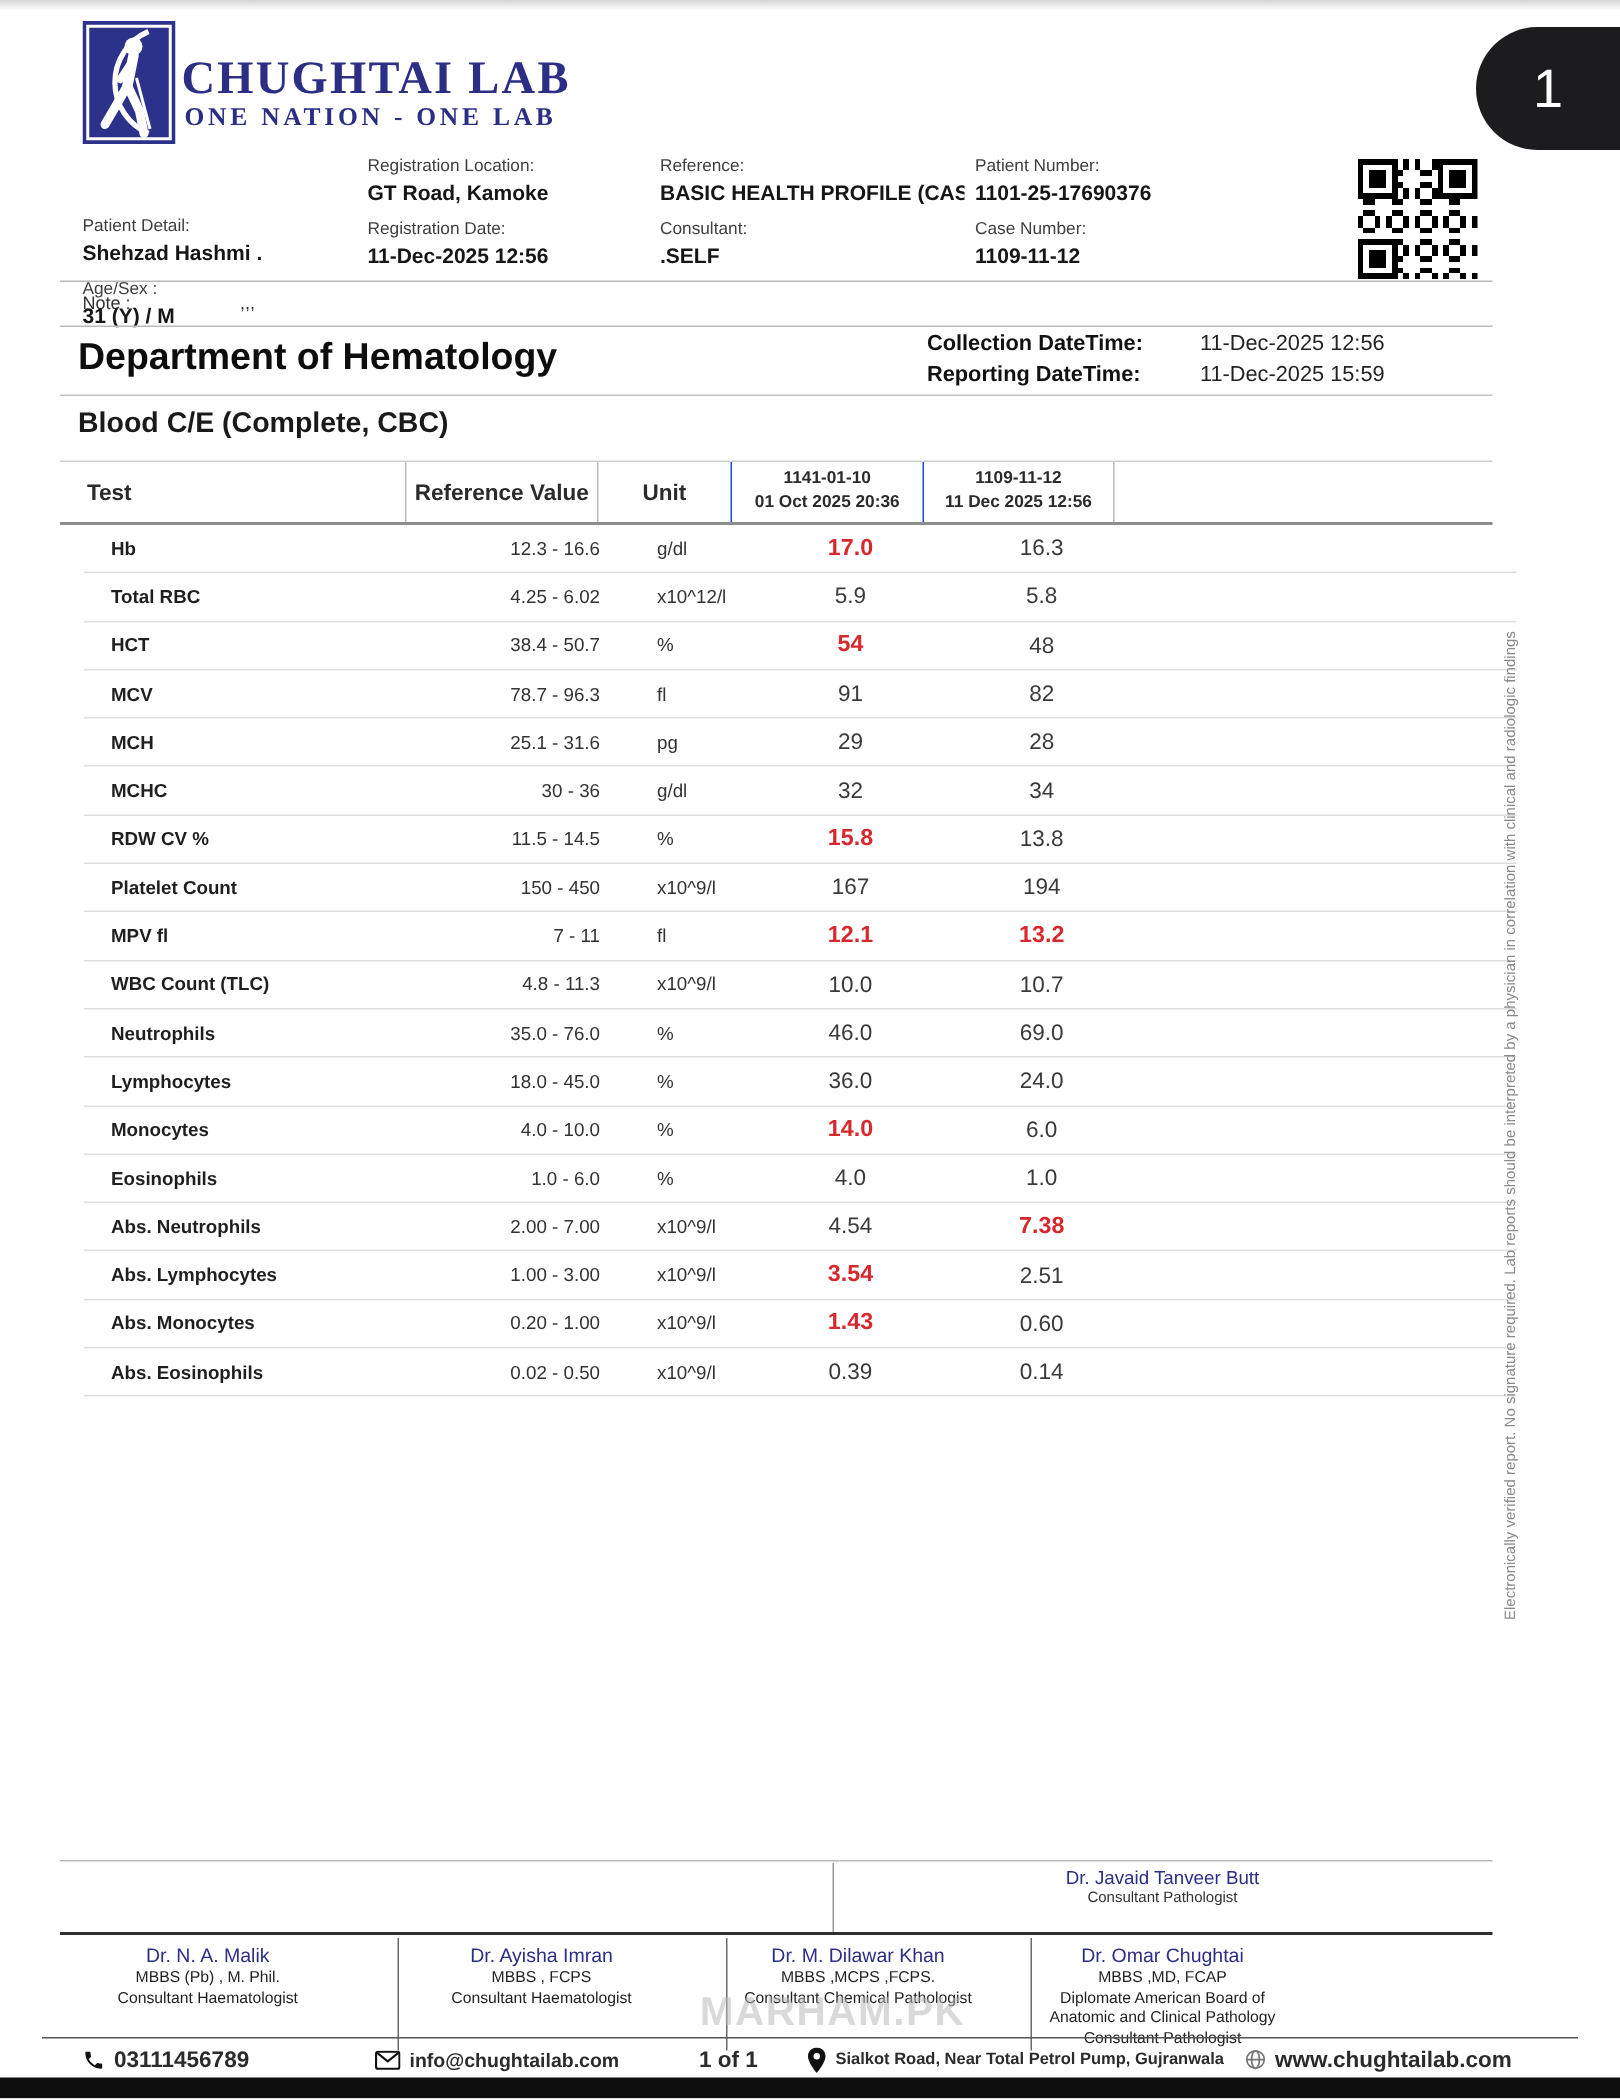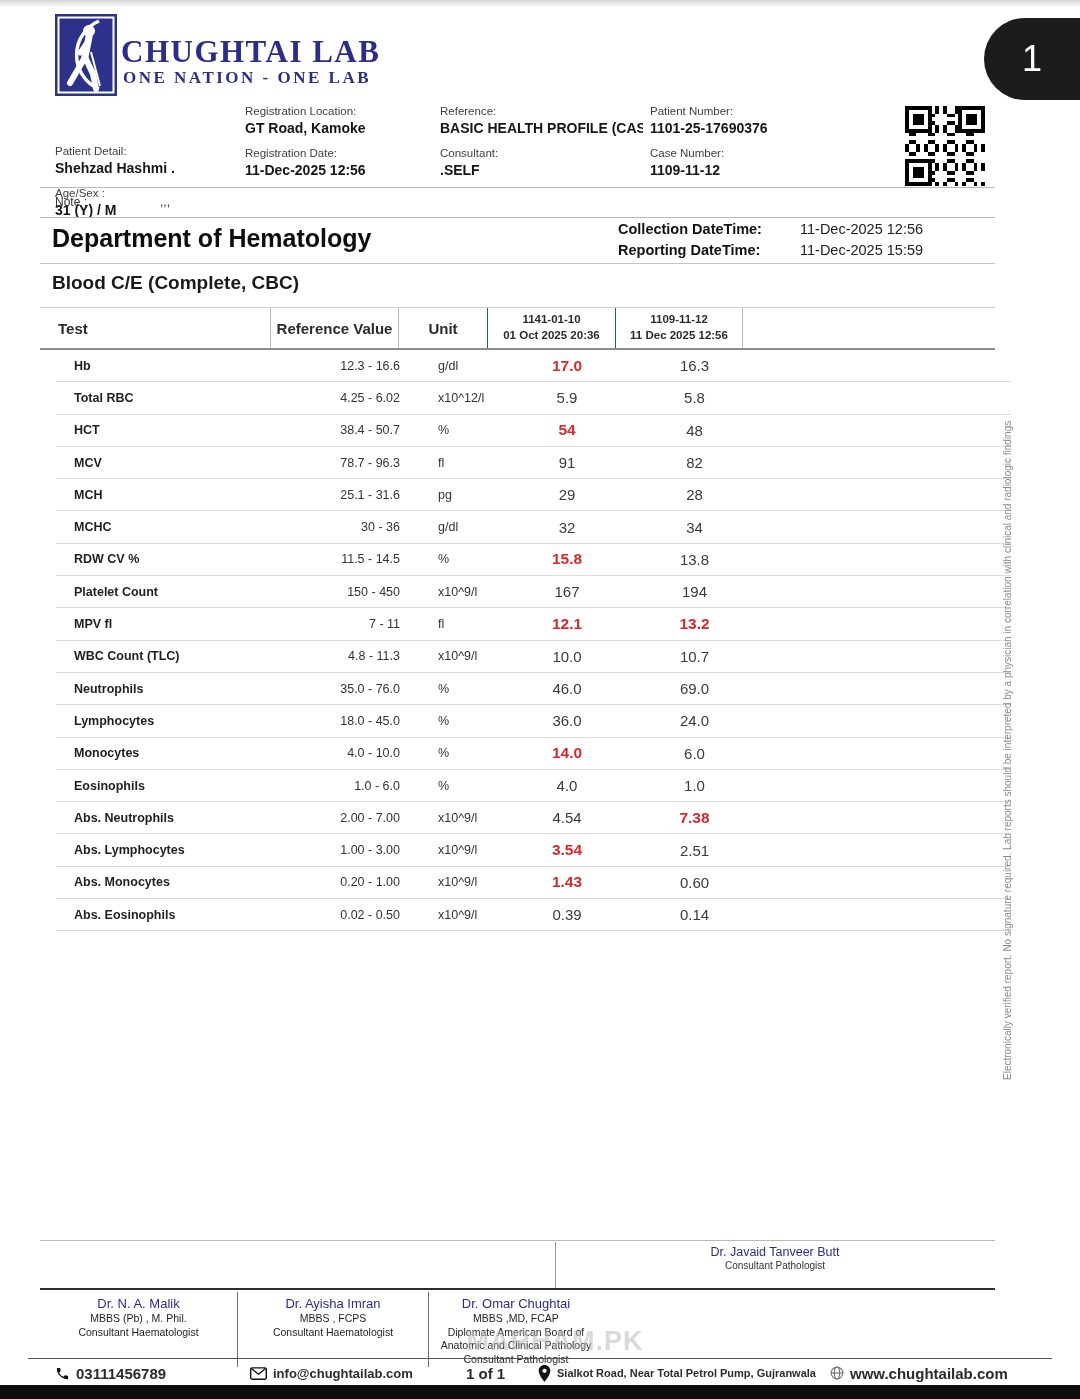--- a/index.html
+++ b/index.html
@@ -56,21 +56,21 @@
                writing-mode:vertical-rl; transform:rotate(180deg); font-size:10px; color:#8a8a8a;
                white-space:nowrap; }
   
   .sig-divider { position:absolute; left:555px; top:1242px; height:46px; width:0; border-left:1px solid #999; }
   .sig-name  { position:absolute; left:555px; top:1245px; width:440px; text-align:center;
                font-size:12.5px; color:#2b2e84; }
   .sig-title { position:absolute; left:555px; top:1260px; width:440px; text-align:center;
                font-size:10px; color:#333; }
   .dark-line { position:absolute; left:40px; top:1288px; width:955px; border-top:2px solid #2f2f2f; }
   .doctors { position:absolute; left:40px; top:1292px; width:955px; min-height:62px;
-             display:grid; grid-template-columns:197px 191px 175px 175px 1fr; }
+             display:grid; grid-template-columns:197px 191px 175px 175px 1fr;gap:28px; }
   .doc-cell { text-align:center; padding:4px 4px 0 4px; }
   .doc-cell + .doc-cell { border-left:1px solid #6b6b6b; }
   .doc-name { font-size:13px; color:#2b2e84; margin-bottom:1px; }
   .doc-line { font-size:10.5px; color:#1f1f1f; line-height:1.3; }
   .watermark { position:absolute; left:440px; top:1326px; width:230px; text-align:center;
                font-size:27px; font-weight:bold; letter-spacing:1px; color:rgba(185,185,185,0.55); }
   
   .footer-line { position:absolute; left:28px; top:1358px; width:1024px; border-top:1px solid #555; }
   .footer { position:absolute; left:0; top:1360px; width:1080px; height:26px;padding-left:29px; }
   .fitem { position:absolute; display:flex; align-items:center; gap:6px; height:26px; }
@@ -435,20 +435,25 @@
         <div class="doc-name">Dr. N. A. Malik</div>
         <div class="doc-line">MBBS (Pb) , M. Phil.</div>
         <div class="doc-line">Consultant Haematologist</div>
       </div>
       <div class="doc-cell">
         <div class="doc-name">Dr. Ayisha Imran</div>
         <div class="doc-line">MBBS , FCPS</div>
         <div class="doc-line">Consultant Haematologist</div>
       </div>
       <div class="doc-cell">
+        <div class="doc-name">Dr. M. Dilawar Khan</div>
+        <div class="doc-line">MBBS ,MCPS ,FCPS.</div>
+        <div class="doc-line">Consultant Chemical Pathologist</div>
+      </div>
+      <div class="doc-cell">
         <div class="doc-name">Dr. Omar Chughtai</div>
         <div class="doc-line">MBBS ,MD, FCAP</div>
         <div class="doc-line">Diplomate American Board of Anatomic and Clinical Pathology Consultant Pathologist</div>
       </div>
     </div>
 
   <div class="watermark">MARHAM.PK</div>
 
   <div class="footer-line"></div>
   <div class="footer">

